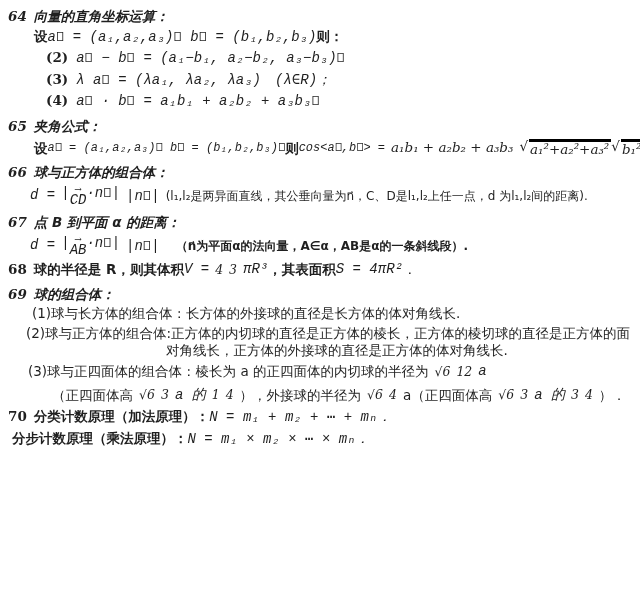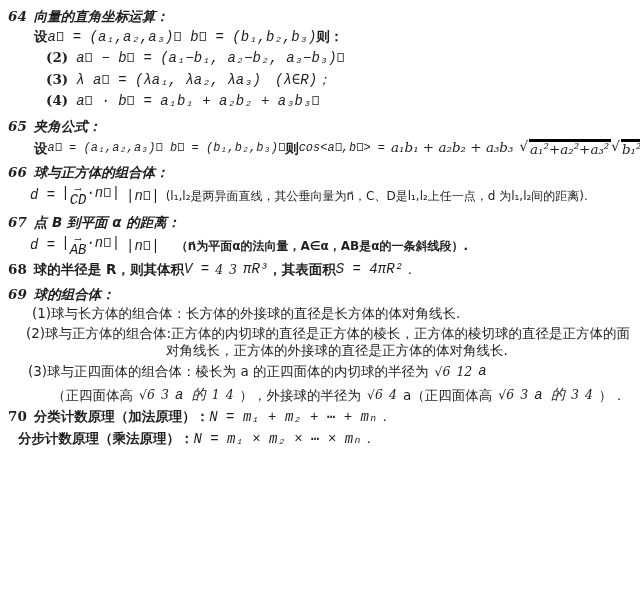--- a/index.html
+++ b/index.html
@@ -208,18 +208,18 @@
           <span class="fden">4</span>
         </span>
       <span>）．</span>
     </div>
   </section>
 
   <section>
     <div class="row" style="">
       <span class="snum">70</span><span class="cnb">分类计数原理（加法原理）：</span><span class="m">N = m₁ + m₂ + ⋯ + mₙ．</span>
     </div>
-    <div class="row" style="margin-left:10px">
+    <div class="row" style="margin-left:4px">
       <span class="cnb">分步计数原理（乘法原理）：</span><span class="m">N = m₁ × m₂ × ⋯ × mₙ．</span>
     </div>
   </section>
 
 </div>
 
 </body></html>

